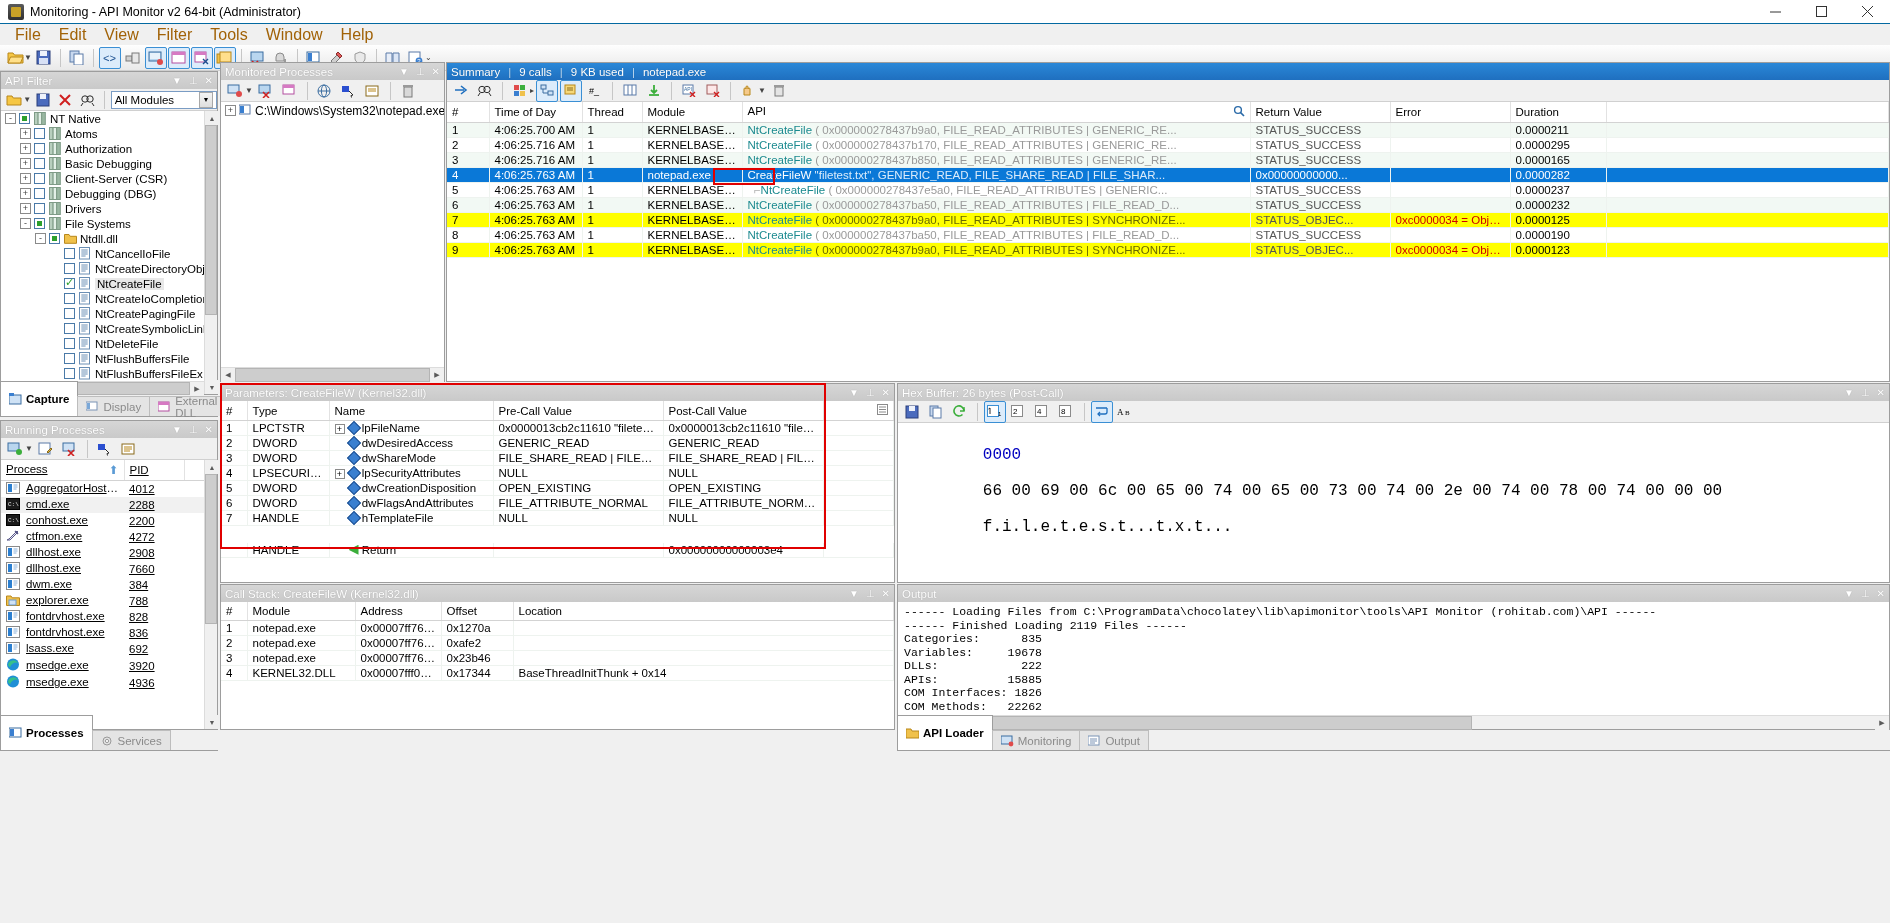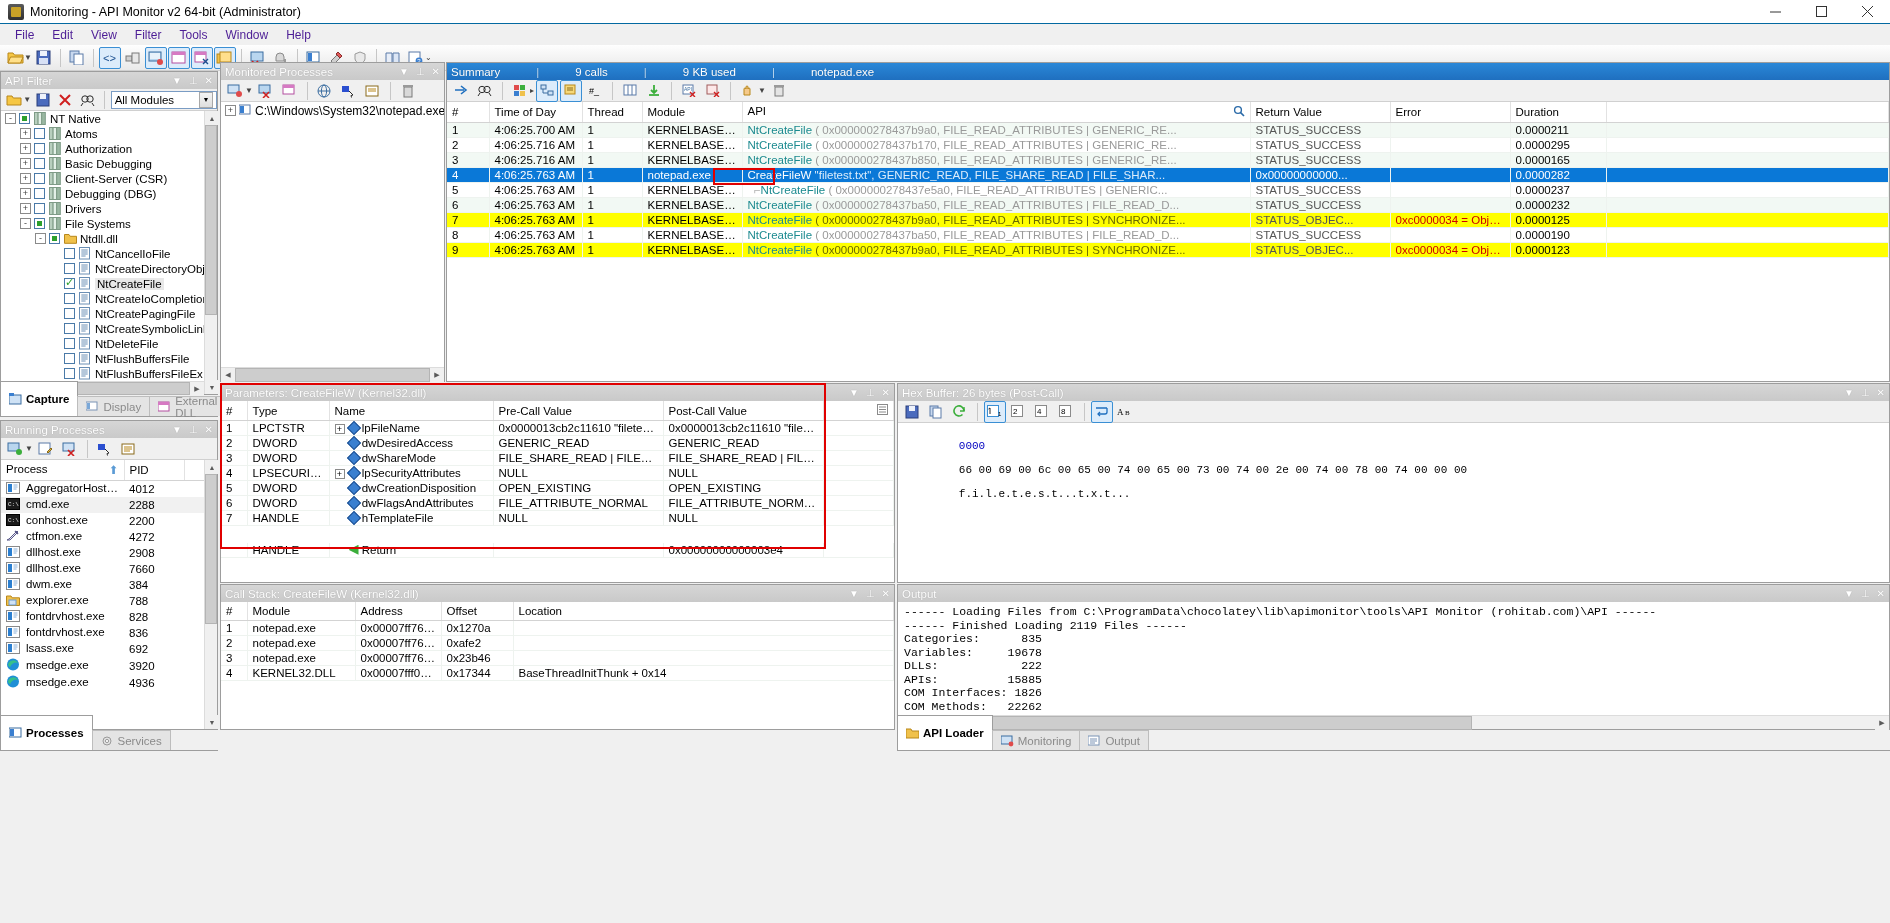--- a/index.html
+++ b/index.html
@@ -29,38 +29,38 @@
     background:#c9a227; border-radius:1px;
   }
   .title-text { font-size: 12.5px; color:#000; }
   .win-btns { margin-left: auto; display: flex; height: 24px; }
   .win-btn { width: 46px; height: 24px; display:flex; align-items:center; justify-content:center;
      font-size: 11px; color:#333; }
   .win-btn svg { display:block; }
 
   
   .menubar { height: 21px; background:#f0f0f0; display:flex; align-items:center; padding-left:6px; }
-  .menu-item { padding: 2px 9px; font-size: 12px; color:#4c1d95; }
+  .menu-item { padding: 2px 9px; font-size: 16px; color:#a16207; }
 
   
   .toolbar { height: 26px; background: linear-gradient(#fefefe,#e9e9e9); border-bottom:1px solid #cfcfcf;
       display:flex; align-items:center; padding-left:4px; gap:1px; }
   .tb-btn { width: 22px; height: 22px; display:flex; align-items:center; justify-content:center; border:1px solid transparent; border-radius:2px;}
   .tb-btn.active { border-color:#3a8fd4; background:#dcecfb; }
   .tb-sep { width:1px; height:18px; background:#c6c6c6; margin:0 4px; }
   .tb-caret { font-size:8px; color:#444; margin-left:-3px; }
 
   
   .panel { position:absolute; background:#fff; border:1px solid #9d9d9d; }
   .panel-hdr {
     height: 17px; background: linear-gradient(#d6d6d6,#c9c9c9);
     display:flex; align-items:center; padding:0 4px; font-size:11.5px; color:#fff;
     text-shadow:0 0 1px rgba(0,0,0,.25);
   }
-  .panel-hdr.blue { background: linear-gradient(#2a88d8,#1f6fbf); gap: 28px; }
+  .panel-hdr.blue { background: linear-gradient(#2a88d8,#1f6fbf); }
   .panel-hdr .hdr-title { color:#fff; }
   .panel-hdr .hdr-ctl { margin-left:auto; display:flex; gap:7px; color:#fff; font-size:10px; align-items:center;}
 
   .panel-toolbar { height:22px; background:#f0f0f0; border-bottom:1px solid #d0d0d0;
       display:flex; align-items:center; padding-left:3px; gap:2px;}
 
   
   .tree { overflow:hidden; background:#fff; font-size:11.5px; }
   .tnode { display:flex; align-items:center; height:15px; padding-left:4px; white-space:nowrap; }
   .tnode .exp { width:11px; height:11px; border:1px solid #8a8a8a; background:#fff; font-size:9px;
@@ -98,21 +98,21 @@
   
   .vscroll { position:absolute; right:0; top:0; bottom:0; width:14px; background:#f0f0f0; border-left:1px solid #dcdcdc;}
   .hscroll { position:absolute; left:0; right:0; bottom:0; height:14px; background:#f0f0f0; border-top:1px solid #dcdcdc;}
   .sb-arrow { width:14px; height:14px; display:flex;align-items:center;justify-content:center;font-size:7px;color:#5a5a5a;background:#f0f0f0;}
   .sb-thumb { background:#cdcdcd; border:1px solid #b4b4b4;}
 
   
   .console { font-family:"Liberation Mono", monospace; font-size:11.5px; white-space:pre; padding:3px 6px; line-height:13.5px; color:#000;}
 
   
-  .hexline { font-family:"Liberation Mono", monospace; font-size:11px; padding:5px 8px; color:#000; white-space:pre;}
+  .hexline { font-family:"Liberation Mono", monospace; font-size:16px; padding:5px 8px; color:#000; white-space:pre;}
   .hex-off { color:#0000c0; }
 
   
   .statusbar { position:absolute; left:0; bottom:0; width:1890px; height:20px; background:#f0f0f0;
      border-top:1px solid #d8d8d8; display:flex; align-items:center; font-size:11.5px; color:#000;}
   .statusbar .sb-left { padding-left:8px; }
   .statusbar .sb-cell { border-left:1px solid #d0d0d0; height:20px; display:flex; align-items:center; padding:0 10px;}
 
   .red-outline { position:absolute; border:2px solid #e00000; pointer-events:none; }
   .combo { height:18px; border:1px solid #7a9cc4; background:#fff; display:flex; align-items:center;
@@ -566,21 +566,21 @@
             <path d="M8 7l4 4-2 .5.5 2" stroke="#2a2a2a" fill="#fff"></path>
           </svg>
       </div>
       <div class="tb-btn">
         <svg width="16" height="14">
             <rect x="1" y="2" width="12" height="10" fill="#fff" stroke="#8a6a1a"></rect>
             <path d="M3 5h8M3 7h8M3 9h6" stroke="#b8871b"></path>
           </svg>
       </div>
     </div>
-    <div style="position:absolute; left:0; top:39px; right:0; bottom:0; overflow:hidden;">
+    <div style="position:absolute; left:0; top:39px; right:0; bottom:0; overflow:hidden;text-decoration:underline;">
       <table class="grid">
         <colgroup>
             <col style="width:123px">
             <col style="width:60px">
             <col>
           </colgroup>
         <thead>
           <tr>
             <th>
               <span>Process</span>

